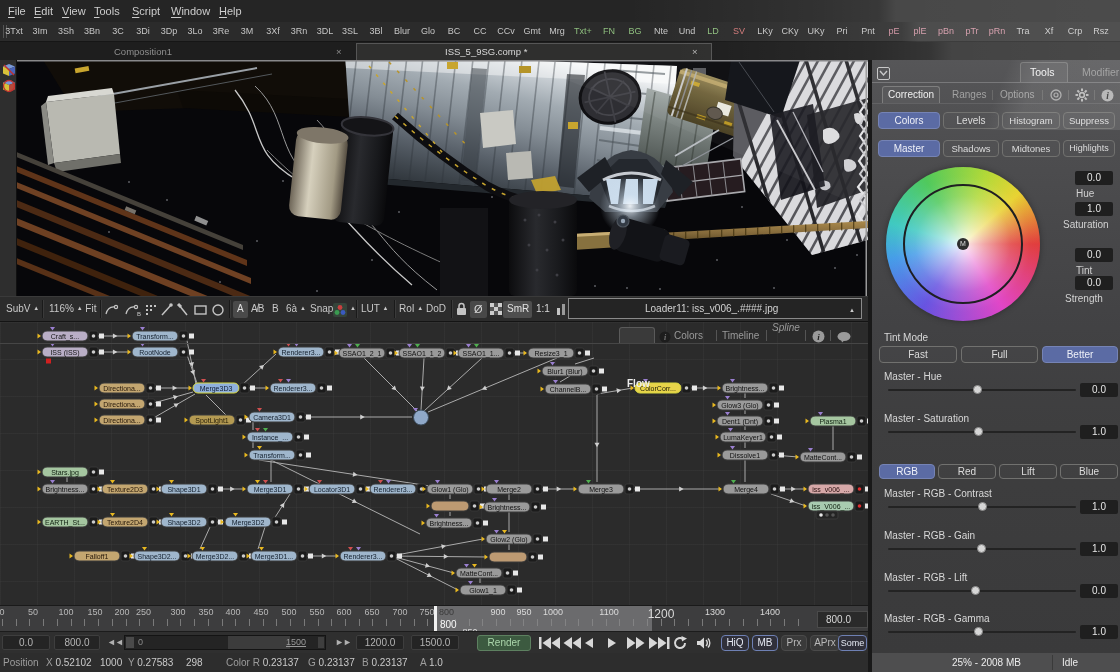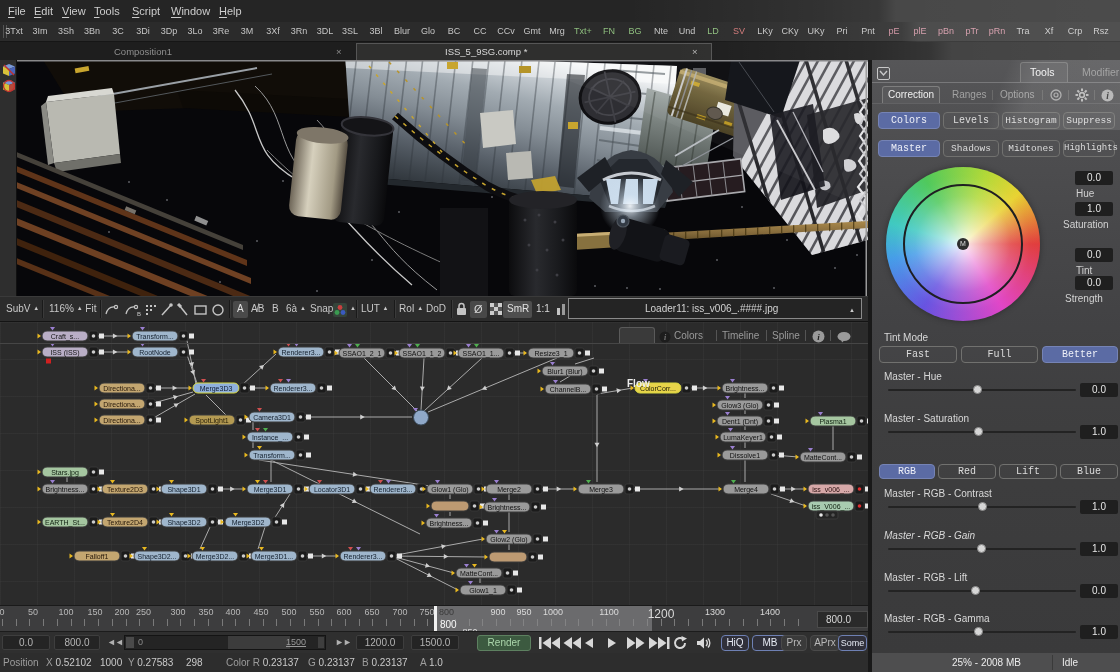--- a/index.html
+++ b/index.html
@@ -20,21 +20,21 @@
 background-image:linear-gradient(rgba(70,70,70,0.25) 1px,transparent 1px),linear-gradient(90deg,rgba(70,70,70,0.25) 1px,transparent 1px);
 background-size:37px 37px;}
 #ruler{left:0;top:605px;width:868px;height:26px;background:#3d3d3e;overflow:hidden;border-top:1px solid #1a1a1a;box-sizing:border-box;}
 #transport{left:0;top:631px;width:868px;height:22px;background:#2f2f2f;border-top:1px solid #1c1c1c;box-sizing:border-box;}
 #status{left:0;top:653px;width:1120px;height:19px;background:#2d2d2d;color:#9d9d9d;font-size:10px;}
 #rpanel{left:872px;top:60px;width:248px;height:593px;
 background:linear-gradient(180deg,#565658 0%,#4e4e50 14%,#48484a 28%,#424244 45%,#3e3e3f 62%,#3a3a3b 100%);
 color:#d6d6d6;font-size:10px;overflow:hidden;}
 .vgap{left:868px;top:60px;width:4px;height:612px;background:#191919;}
 .btn{position:absolute;box-sizing:border-box;border:1px solid #71716f;border-radius:4px;
- text-align:center;color:#dcdcdc;background:rgba(255,255,255,0.02);font-family:Liberation Mono, monospace;}
+ text-align:center;color:#dcdcdc;background:rgba(255,255,255,0.02);}
 .btn.blue{background:#5b6ba4;border-color:#7583b5;color:#eef0f8;}
 .vbox{position:absolute;background:#1f1f1f;border-radius:2px;color:#e6e6e6;text-align:center;}
 .slider{position:absolute;height:2px;background:#232323;border-radius:1px;}
 .knob{position:absolute;width:9px;height:9px;border-radius:50%;background:#d6d6d6;border:1px solid #8a8a8a;box-sizing:border-box;}
 .numbox{position:absolute;top:3px;height:15px;background:#242424;border:1px solid #3e3e3e;box-sizing:border-box;border-radius:2px;color:#b4b4b4;font-size:10px;text-align:center;line-height:13px;}
 .glrow{position:absolute;left:0;width:1120px;pointer-events:none;}
 #glare2{left:872px;top:60px;width:248px;height:70px;pointer-events:none;
  background:linear-gradient(112deg,rgba(255,255,255,0) 50%,rgba(255,255,255,0.05) 56%,rgba(255,255,255,0.10) 62%,rgba(255,255,255,0.11) 100%);}
 </style></head>
 <body>
@@ -976,21 +976,21 @@
 <div class="abs" style="left:619px;top:5px;width:34px;height:16px;background:#3a3a3a;border:1px solid #5a5a5a;border-bottom:none;border-radius:3px 3px 0 0;"></div>
 <span class="abs" style="left:627px;top:8px;color:#ececec;font-size:10px;font-weight:bold;margin-top:48px;">Flow</span>
 <span class="abs" style="left:659px;top:7px;"><svg width="12" height="12">
         <circle cx="6" cy="6" r="5.5" fill="#1d1d1d"></circle>
         <text x="6" y="9" text-anchor="middle" font-size="8" fill="#777" font-family="Liberation Serif" font-style="italic" font-weight="bold">i</text>
       </svg></span>
 <span class="abs" style="left:674px;top:8px;color:#9a9a9a;font-size:10px;">Colors</span>
 <div class="abs" style="left:716px;top:8px;width:1px;height:11px;background:#555;"></div>
 <span class="abs" style="left:722px;top:8px;color:#9a9a9a;font-size:10px;">Timeline</span>
 <div class="abs" style="left:766px;top:8px;width:1px;height:11px;background:#555;"></div>
-<span class="abs" style="left:772px;top:8px;color:#9a9a9a;font-size:10px;">Spline</span>
+<span class="abs" style="left:772px;top:0;color:#9a9a9a;font-size:10px;font-style:italic;">Spline</span>
 <div class="abs" style="left:805px;top:8px;width:1px;height:11px;background:#555;"></div>
 <span class="abs" style="left:812px;top:7px;"><svg width="13" height="13">
         <circle cx="6.5" cy="6.5" r="6" fill="#9a9a9a"></circle>
         <text x="6.5" y="10" text-anchor="middle" font-size="9" fill="#222" font-family="Liberation Serif" font-style="italic" font-weight="bold">i</text>
       </svg></span>
 <div class="abs" style="left:830px;top:8px;width:1px;height:11px;background:#555;"></div>
 <span class="abs" style="left:837px;top:7px;"><svg width="14" height="12">
         <ellipse cx="7" cy="5.5" rx="6.5" ry="4.5" fill="#9a9a9a"></ellipse>
         <polygon points="4,8 9,8 5,11.5" fill="#9a9a9a"></polygon>
       </svg></span>
@@ -1118,21 +1118,21 @@
 </svg>
  <svg class="abs" style="left:672px;top:3px" width="16" height="16" viewBox="0 0 16 16">
 <path d="M13 8 a5 5 0 1 1 -2.2-4.1" fill="none" stroke="#d8d8d8" stroke-width="2"></path>
 <polygon points="9.5,1 15,3.5 10,6.5" fill="#d8d8d8"></polygon>
     </svg>
  <svg class="abs" style="left:696px;top:4px" width="15" height="14" viewBox="0 0 15 14">
 <polygon points="1,5 4,5 8,1.5 8,12.5 4,9 1,9" fill="#d8d8d8"></polygon>
 <path d="M10 4 a4 4 0 0 1 0 6 M12 2.5 a6.5 6.5 0 0 1 0 9" fill="none" stroke="#d8d8d8" stroke-width="1.4"></path>
     </svg>
  <div class="abs" style="left:721px;top:3px;width:28px;height:16px;background:#30303a;border:1.5px solid #6e80b4;box-sizing:border-box;border-radius:4px;text-align:center;line-height:13px;color:#e4e8f2;font-size:10px;">HiQ</div>
- <div class="abs" style="left:752px;top:3px;width:36px;height:16px;background:#30303a;border:1.5px solid #6e80b4;box-sizing:border-box;border-radius:4px;text-align:center;line-height:13px;color:#e4e8f2;font-size:10px;">MB</div>
+ <div class="abs" style="left:752px;top:3px;width:26px;height:16px;background:#30303a;border:1.5px solid #6e80b4;box-sizing:border-box;border-radius:4px;text-align:center;line-height:13px;color:#e4e8f2;font-size:10px;">MB</div>
  <div class="abs" style="left:781px;top:3px;width:26px;height:16px;background:#3a3a3a;border:1.5px solid #4a4a4a;box-sizing:border-box;border-radius:4px;text-align:center;line-height:13px;color:#b8b8b8;font-size:10px;">Prx</div>
  <div class="abs" style="left:810px;top:3px;width:30px;height:16px;background:#3a3a3a;border:1.5px solid #4a4a4a;box-sizing:border-box;border-radius:4px;text-align:center;line-height:13px;color:#b8b8b8;font-size:10px;">APrx</div>
  <div class="abs" style="left:838px;top:3px;width:29px;height:16px;background:#30303a;border:1.5px solid #6e80b4;box-sizing:border-box;border-radius:4px;text-align:center;line-height:13px;color:#e4e8f2;font-size:10px;"><span style="font-size:9px">Some</span></div>
 </div>
 <div class="abs" id="status">
  <span class="abs" style="left:3px;top:4px;">Position</span>
  <span class="abs" style="left:46px;top:4px;">X <span style="color:#c9c9c9">0.52102</span></span>
  <span class="abs" style="left:100px;top:4px;color:#c9c9c9">1000</span>
  <span class="abs" style="left:128px;top:4px;">Y <span style="color:#c9c9c9">0.27583</span></span>
  <span class="abs" style="left:186px;top:4px;color:#c9c9c9">298</span>
@@ -1223,21 +1223,21 @@
     <div class="knob" style="left:102px;top:367px;"></div>
     <div class="vbox" style="left:208px;top:365px;width:38px;height:14px;line-height:14px;font-size:10px;">1.0</div>
  <div class="btn blue" style="left:7px;top:404px;width:56px;height:15px;line-height:13px;font-size:10px;">RGB</div>
  <div class="btn" style="left:66px;top:404px;width:58px;height:15px;line-height:13px;font-size:10px;">Red</div>
  <div class="btn" style="left:127px;top:404px;width:58px;height:15px;line-height:13px;font-size:10px;">Lift</div>
  <div class="btn" style="left:188px;top:404px;width:58px;height:15px;line-height:13px;font-size:10px;">Blue</div>
  <span class="abs" style="left:12px;top:428px;color:#d8d8d8;">Master - RGB - Contrast</span>
     <div class="slider" style="left:16px;top:446px;width:188px;"></div>
     <div class="knob" style="left:106px;top:442px;"></div>
     <div class="vbox" style="left:208px;top:440px;width:38px;height:14px;line-height:14px;font-size:10px;">1.0</div>
- <span class="abs" style="left:12px;top:470px;color:#d8d8d8;font-style:italic;">Master - RGB - Gain</span>
+ <span class="abs" style="left:12px;top:470px;color:#d8d8d8;">Master - RGB - Gain</span>
     <div class="slider" style="left:16px;top:488px;width:188px;"></div>
     <div class="knob" style="left:105px;top:484px;"></div>
     <div class="vbox" style="left:208px;top:482px;width:38px;height:14px;line-height:14px;font-size:10px;">1.0</div>
  <span class="abs" style="left:12px;top:512px;color:#d8d8d8;">Master - RGB - Lift</span>
     <div class="slider" style="left:16px;top:530px;width:188px;"></div>
     <div class="knob" style="left:99px;top:526px;"></div>
     <div class="vbox" style="left:208px;top:524px;width:38px;height:14px;line-height:14px;font-size:10px;">0.0</div>
  <span class="abs" style="left:12px;top:553px;color:#d8d8d8;">Master - RGB - Gamma</span>
     <div class="slider" style="left:16px;top:571px;width:188px;"></div>
     <div class="knob" style="left:102px;top:567px;"></div>

